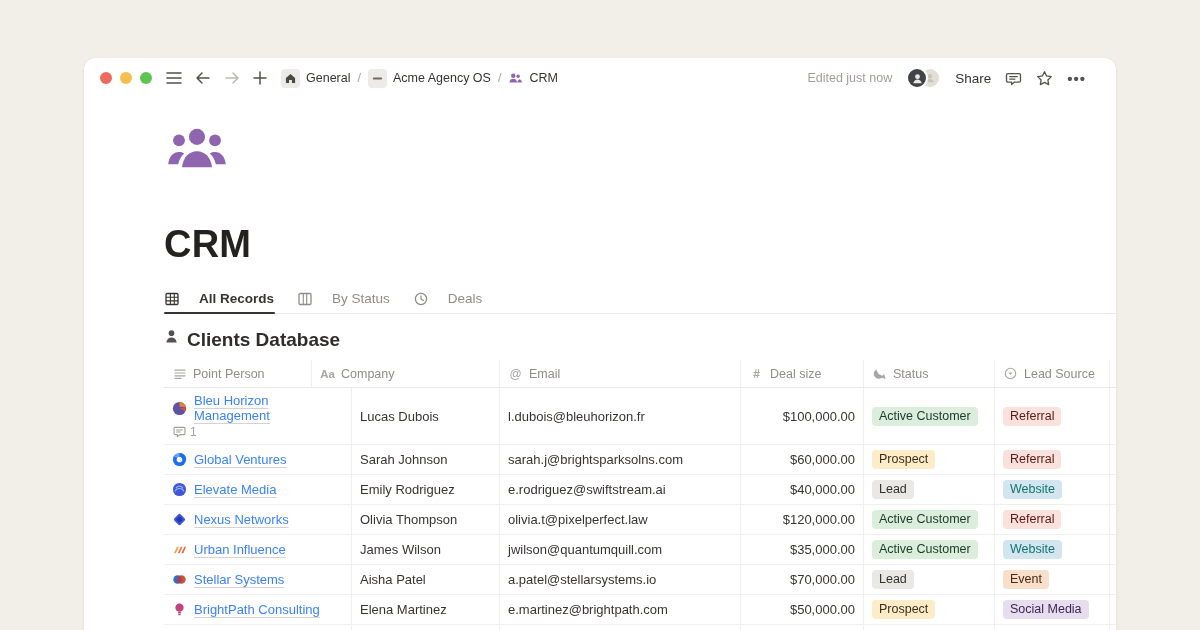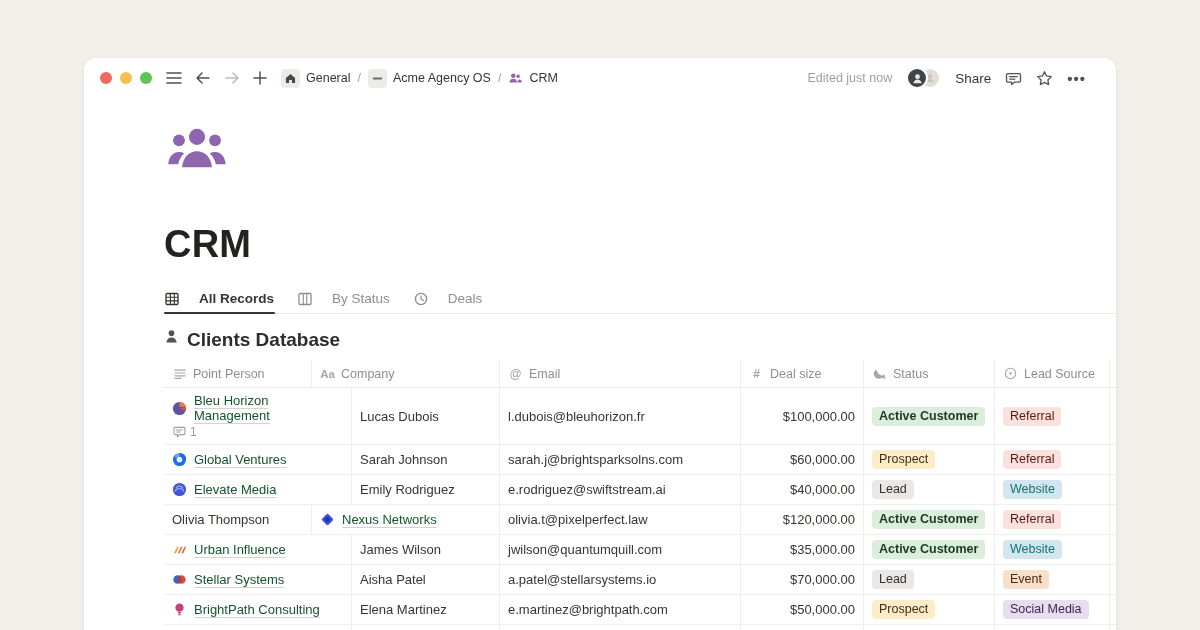--- a/index.html
+++ b/index.html
@@ -53,26 +53,26 @@
   .table { margin-top:9px; width:952px; font-size:13px; }
   .trow { display:flex; align-items:stretch; border-bottom:1px solid #F0EFEC; }
   .thead { color:#908E89; font-size:12.5px; border-bottom:1px solid #E9E8E4; }
   .cell { padding:5px 8px; display:flex; align-items:center; gap:6px; border-right:1px solid #EFEEEB; min-height:29px; }
   .thead .cell { min-height:27px; }
   .col-company{width:188px;} .col-person{width:148px;} .col-email{width:241px;}
   .col-deal{width:123px; justify-content:flex-end;} .col-status{width:131px;} .col-source{width:115px;}
   .hicon { color:#A8A6A1; font-size:12px; display:flex; align-items:center; width:15px; justify-content:center; flex:none; }
   .company-cell { flex-direction:column; align-items:flex-start; justify-content:center; gap:2px; }
   .company-line { display:flex; align-items:center; gap:7px; }
-  .company-name { font-weight:500; color:#14532d; text-decoration:underline; text-decoration-color:rgba(55,53,47,.22); text-underline-offset:3px; }
+  .company-name { font-weight:500; color:#3b82f6; text-decoration:underline; text-decoration-color:rgba(55,53,47,.22); text-underline-offset:3px; }
   .logo { width:15px; height:15px; flex:none; display:flex; }
   .comment-badge { display:flex; align-items:center; gap:4px; color:#A09E99; font-size:12px; margin-left:1px; }
   .deal-val { color:#37352F; }
   .pill { font-size:12.5px; line-height:17px; padding:1px 7px; border-radius:4px; white-space:nowrap; }
-  .pill.green  { background:#DBEDDB; color:#1C3829;font-weight:bold; }
+  .pill.green  { background:#DBEDDB; color:#1C3829; }
   .pill.yellow { background:#FDECC8; color:#402C1B; }
   .pill.gray   { background:#E9E8E5; color:#32302C; }
   .pill.red    { background:#FBE1DC; color:#5D1715; }
   .pill.blue   { background:#D3E5EF; color:#0f766e; }
   .pill.orange { background:#F8DFCC; color:#49290E; }
   .pill.purple { background:#E6DEEE; color:#412454; }
 </style>
 </head>
 <body>
 
@@ -355,33 +355,33 @@
               <span class="deal-val">$40,000.00</span>
             </div>
             <div class="cell col-status">
               <span class="pill gray">Lead</span>
             </div>
             <div class="cell col-source">
               <span class="pill blue">Website</span>
             </div>
           </div>
           <div class="trow">
-            <div class="cell col-person">
-              <span>Olivia Thompson</span>
-            </div>
             <div class="cell col-company company-cell">
               <span class="company-line">
                 <span class="logo">
                   <svg width="15" height="15" viewBox="0 0 16 16">
                     <rect x="3.2" y="3.2" width="9.6" height="9.6" rx="2" transform="rotate(45 8 8)" fill="#3D55E0"></rect>
                     <rect x="5.4" y="5.4" width="5.2" height="5.2" rx="1" transform="rotate(45 8 8)" fill="#2438A8"></rect>
                   </svg>
                 </span>
                 <span class="company-name">Nexus Networks</span>
               </span>
+            </div>
+            <div class="cell col-person">
+              <span>Olivia Thompson</span>
             </div>
             <div class="cell col-email">
               <span>olivia.t@pixelperfect.law</span>
             </div>
             <div class="cell col-deal">
               <span class="deal-val">$120,000.00</span>
             </div>
             <div class="cell col-status">
               <span class="pill green">Active Customer</span>
             </div>

